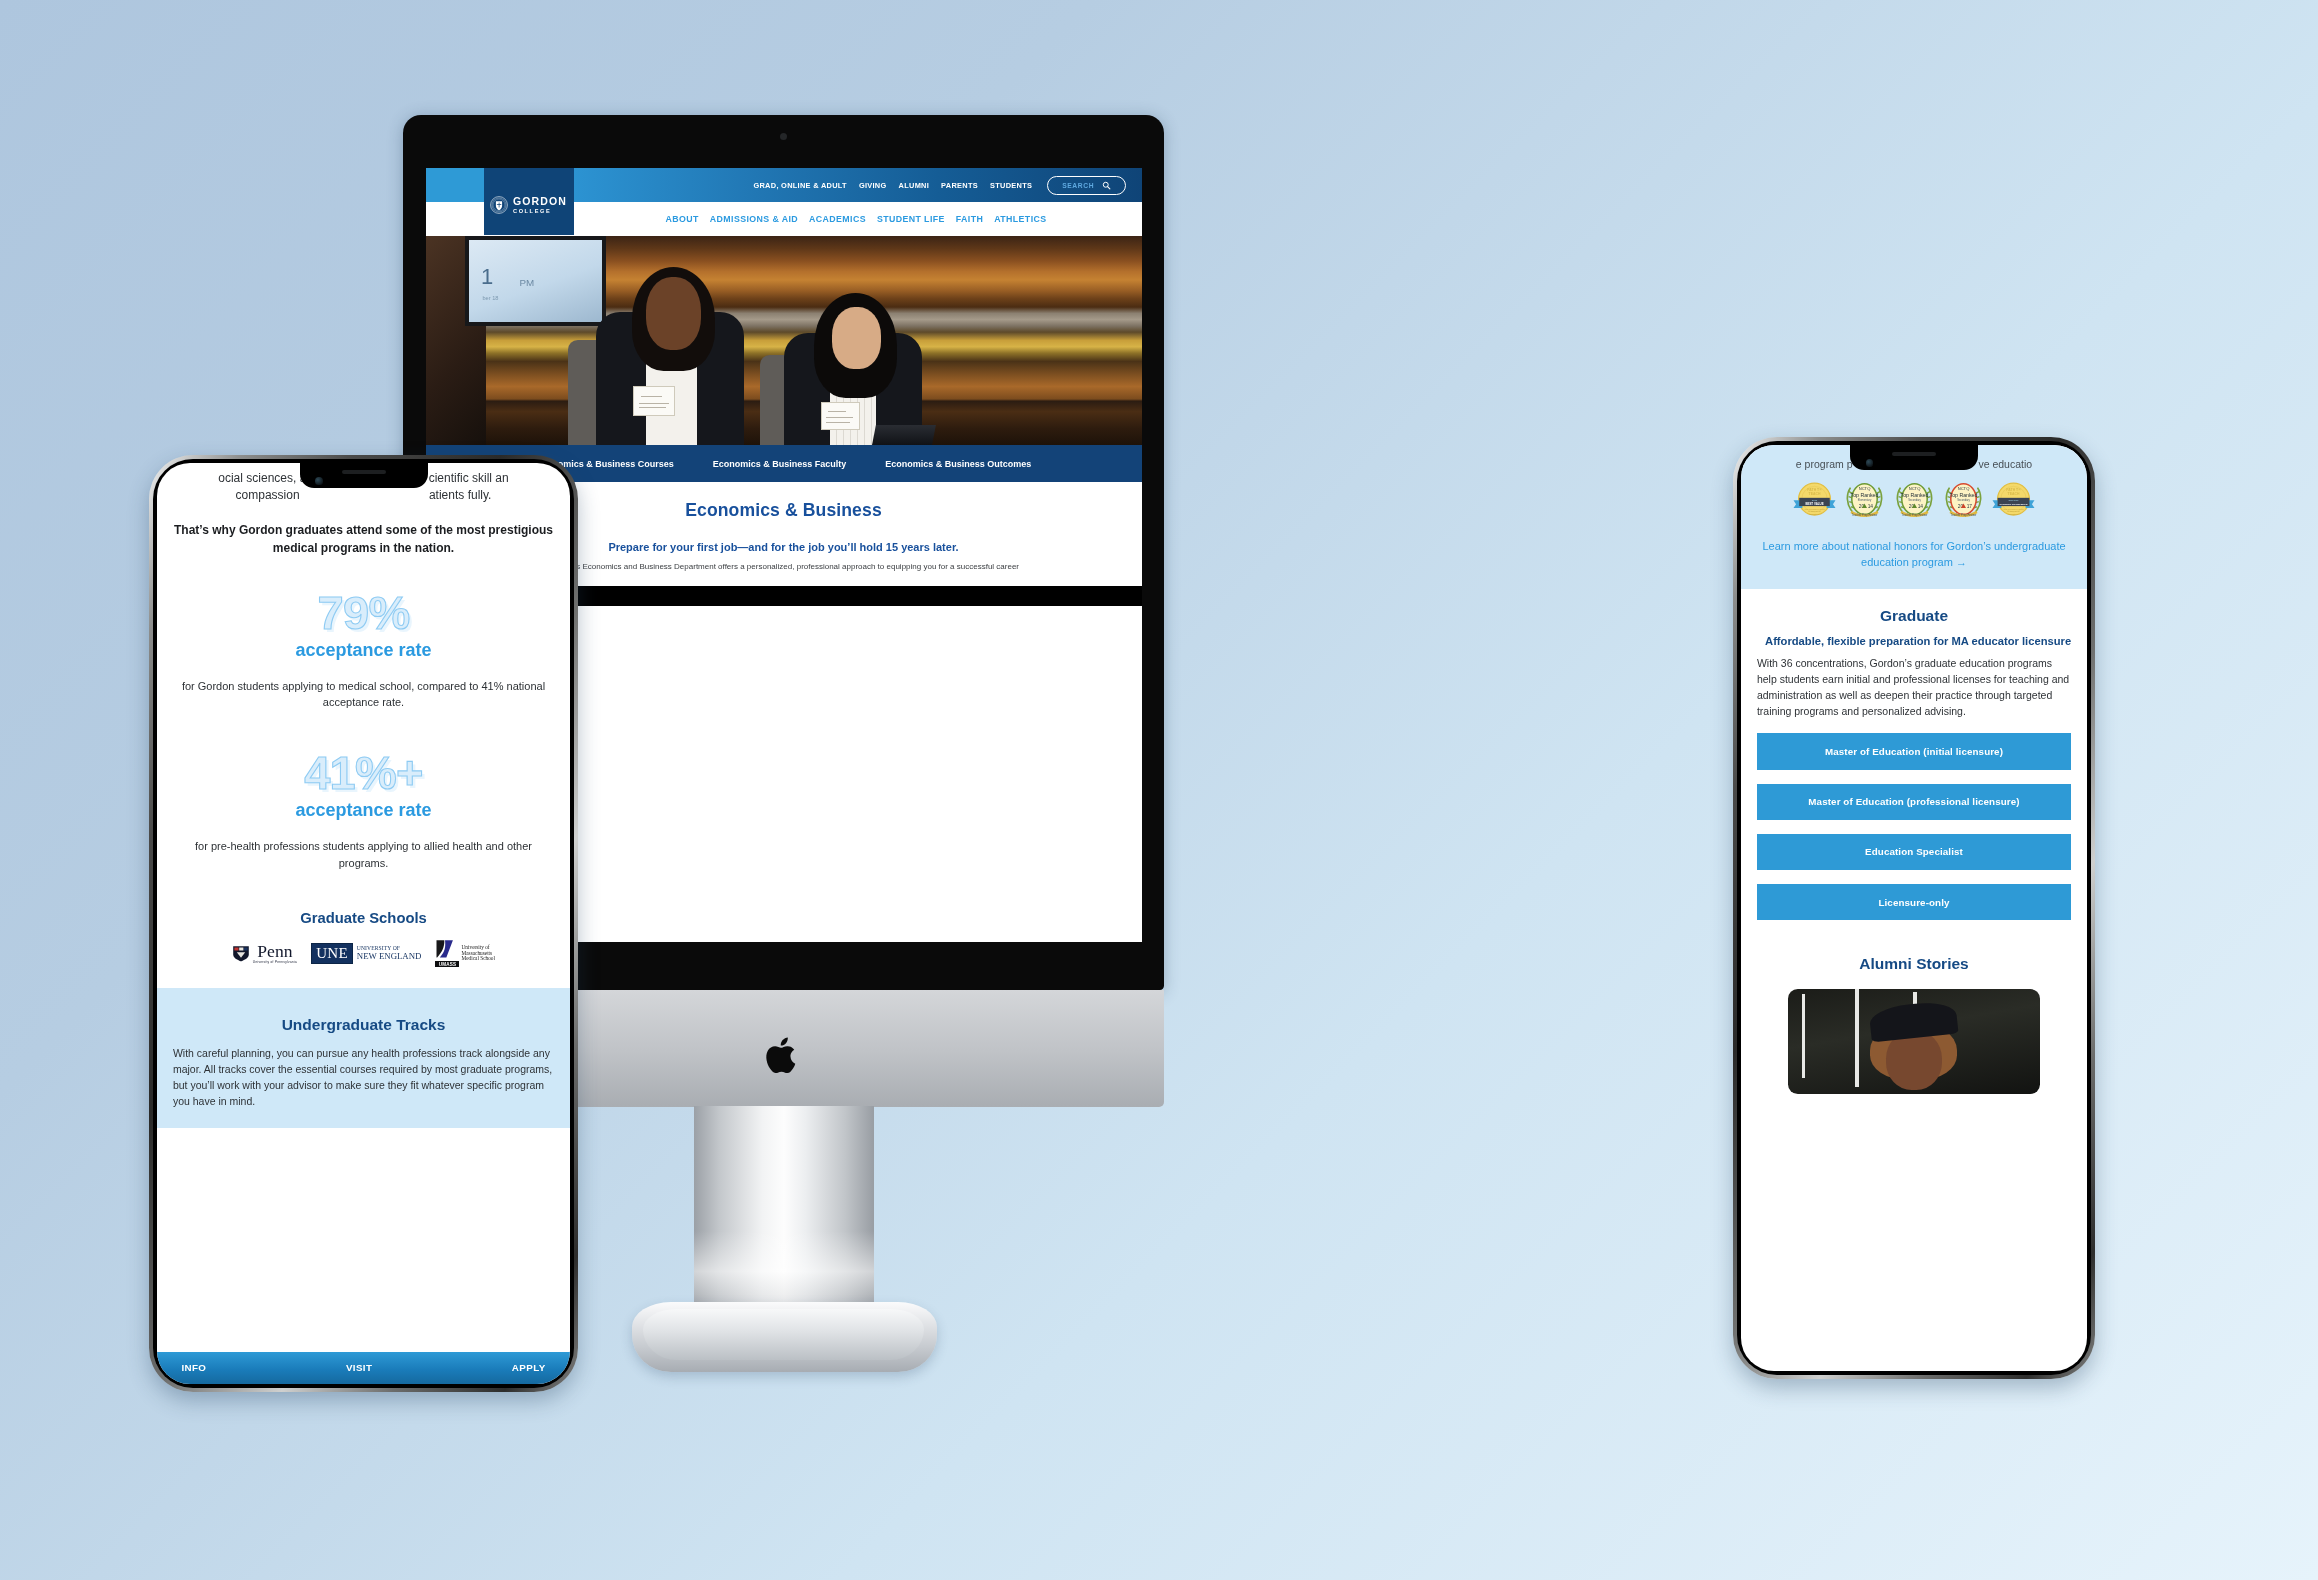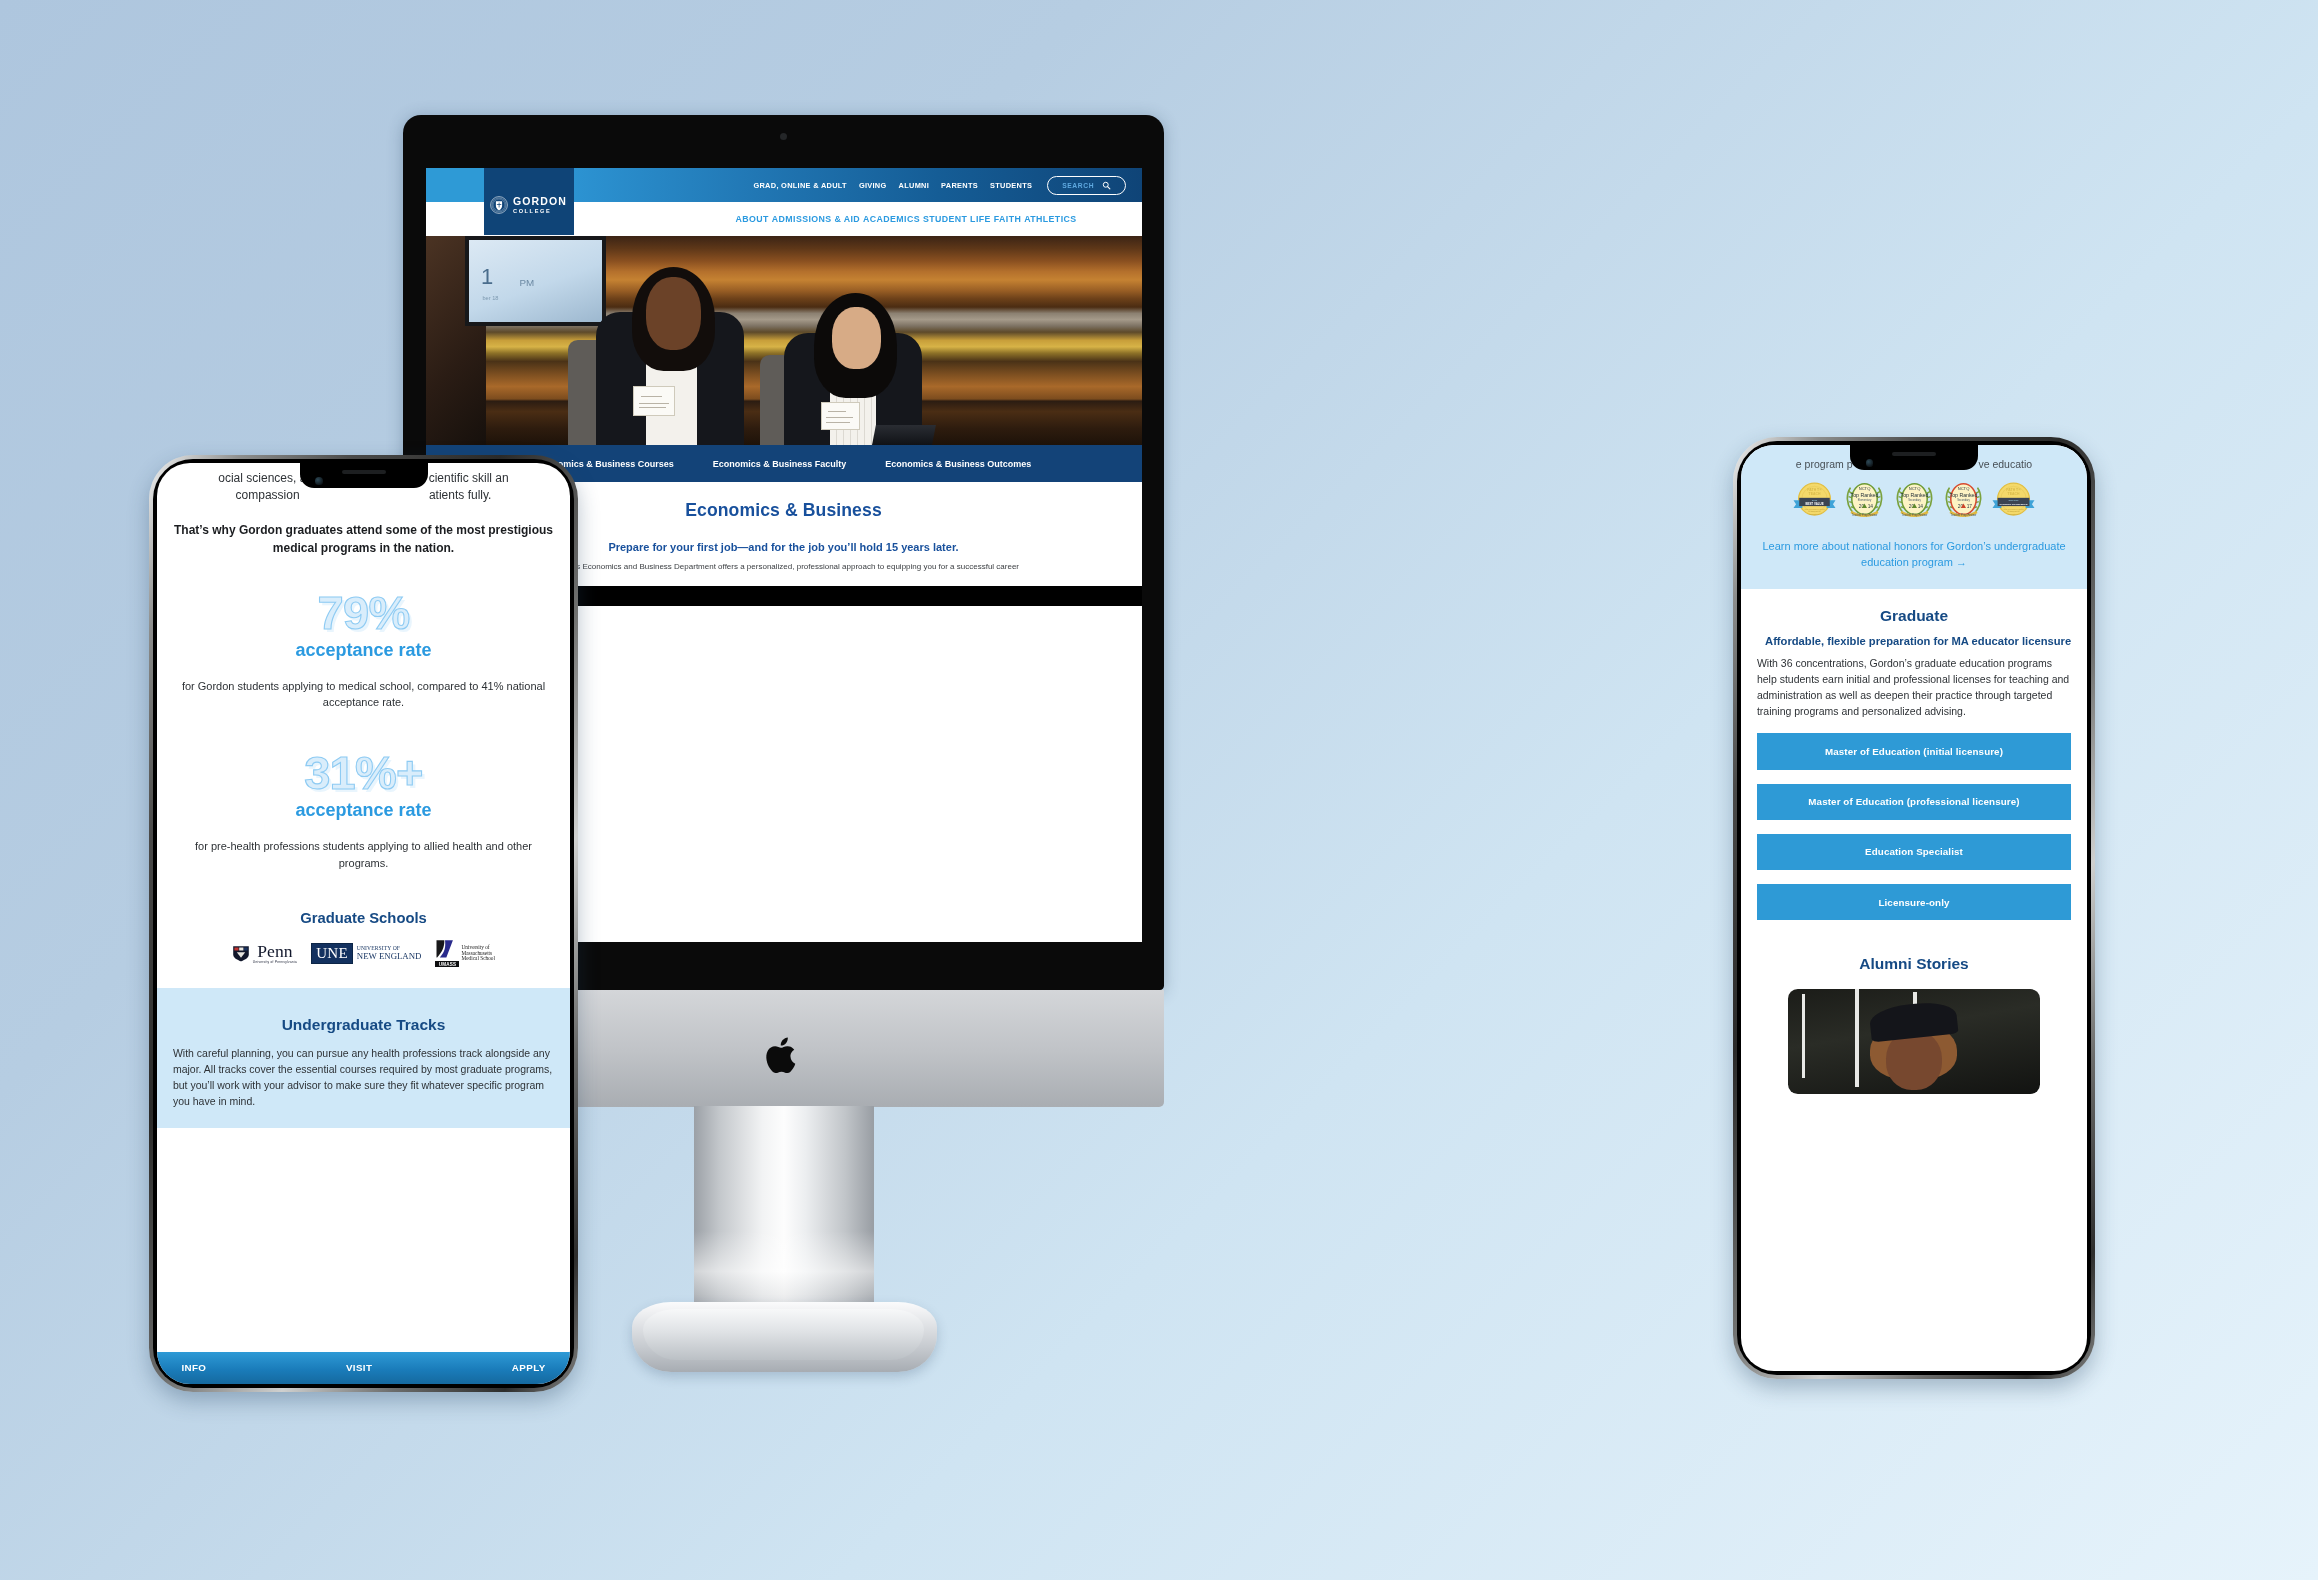--- a/index.html
+++ b/index.html
@@ -73,21 +73,21 @@
   .gc-mainnav { position:relative; height:34px; background:#ffffff; display:flex; }
   .gc-mainnav-logobox {
     position:absolute; left:58px; top:-34px; width:90px; height:67px; background:#0f4477;
     display:flex; align-items:center; justify-content:center; gap:4.9px; padding-top:7px;
   }
   .gc-seal { width:18px; height:18px; flex:none; }
   .gc-logo-words { display:flex; flex-direction:column; line-height:1; }
   .gc-logo-gordon { color:#fff; font-size:10.5px; font-weight:700; letter-spacing:1.1px; }
   .gc-logo-college { color:#fff; font-size:5.6px; font-weight:700; letter-spacing:1.6px; margin-top:2.1px; }
   .gc-navlinks {
-    margin-left:auto; display:flex; align-items:center; gap:3px; padding-right:65px;
+    margin-left:auto; display:flex; align-items:center; gap:11px; padding-right:95px;
   }
   .gc-navlink { color:#2b9ae0; font-size:8.8px; font-weight:700; letter-spacing:0.4px;
     text-transform:uppercase; white-space:nowrap; }
 
   .gc-hero { position:relative; height:209px; overflow:hidden; background:#2b1c12; }
   .gc-hero-wood { position:absolute; inset:0; background:
       linear-gradient(180deg,
         #3b2415 0%, #5e3718 6%, #8a5020 12%, #b4702c 17%,
         #c58232 21%, #9a5f25 26%, #6d4119 30%, #4b2c12 34%,
         #8b8071 37%, #a59a8a 40%, #7e7364 43%,
@@ -358,21 +358,21 @@
 
       <div class="pl-strong">That’s why Gordon graduates attend some of the most prestigious medical programs in the nation.</div>
 
       <div class="pl-stat">
         <div class="pl-stat-num">79%</div>
         <div class="pl-stat-label">acceptance rate</div>
         <div class="pl-stat-note">for Gordon students applying to medical school, compared to 41% national acceptance rate.</div>
       </div>
 
       <div class="pl-stat" style="margin-top:38px">
-        <div class="pl-stat-num">31%+</div>
+        <div class="pl-stat-num">41%+</div>
         <div class="pl-stat-label">acceptance rate</div>
         <div class="pl-stat-note">for pre-health professions students applying to allied health and other programs.</div>
       </div>
 
       <div class="pl-gs-title">Graduate Schools</div>
 
       <div class="pl-logos">
         <div class="logo-penn">
           <svg class="penn-shield" viewBox="0 0 30 28">
             <path d="M2 2 h26 v14 c0 7 -13 11 -13 11 s-13 -4 -13 -11 z" fill="#12182c"></path>

